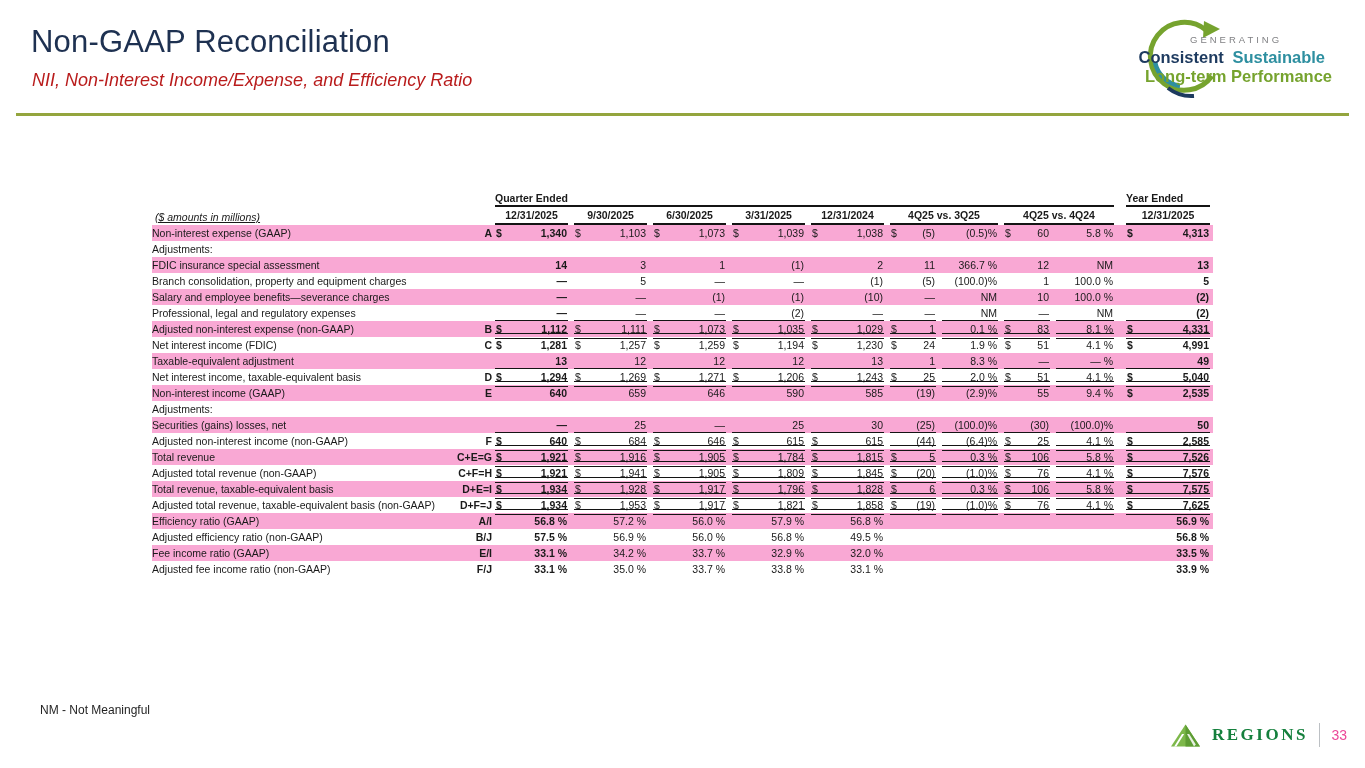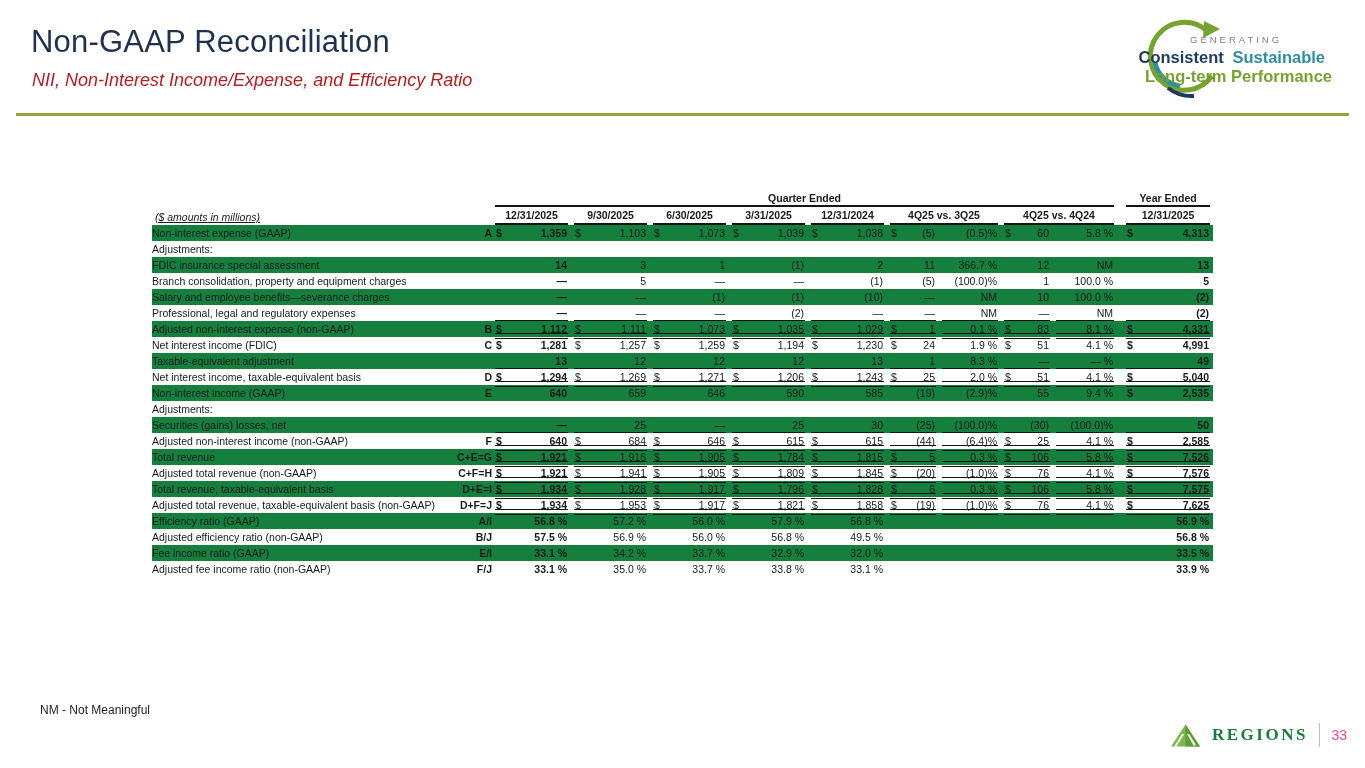--- a/index.html
+++ b/index.html
@@ -20,29 +20,29 @@
   .top-logo{position:absolute;left:1128px;top:12px;width:222px;height:98px;}
 
   
   table.fin{
     position:absolute;left:152px;top:191px;width:1061px;
     border-collapse:collapse;table-layout:fixed;font-size:10.5px;line-height:16px;
   }
   table.fin td{padding:0;vertical-align:bottom;}
   tr.h1 td{height:15px;}
   tr.h2 td{height:18px;}
-  .gh{border-bottom:2px solid #141414;font-weight:bold;text-align:center;margin:0 3px;line-height:14px;}
+  .gh{border-bottom:2px solid #141414;font-weight:bold;margin:0 3px;line-height:14px;}
   .gh.yr{margin-left:9px;}
   .dh{border-bottom:2px solid #141414;text-align:center;margin:0 3px;height:16px;line-height:16px;white-space:nowrap;font-weight:bold;}
   .dh.b{font-weight:bold;}
   .dh.yr{margin-left:9px;}
   .amts{font-style:italic;text-decoration:underline;padding-left:3px;white-space:nowrap;display:inline-block;line-height:16px;}
 
   tbody tr{height:16px;}
-  tbody tr.shade{background:#15803d;}
+  tbody tr.shade{background:#f9a8d4;}
   td.lbl{padding-left:3px;white-space:nowrap;overflow:hidden;}
   td.ref{text-align:right;font-weight:bold;padding-right:4px;white-space:nowrap;font-size:10.5px;}
   td.num .box{
     margin:0 3px;height:16px;display:flex;align-items:center;position:relative;
     white-space:nowrap;padding:0 1px;
   }
   td.num.c9 .box{margin-left:9px;}
   td.num .v{margin-left:auto;}
   td.num.c0 .box,td.num.c9 .box{font-weight:bold;}
   tr.rule-single td.num .box::after{
@@ -140,21 +140,21 @@
         </td>
     </tr>
   </thead>
   <tbody id="table-body">
       <tr class="shade">
         <td class="lbl">Non-interest expense (GAAP)</td>
         <td class="ref">A</td>
         <td class="num c0">
           <div class="box">
             <span class="d">$</span>
-            <span class="v">1,359</span>
+            <span class="v">1,340</span>
           </div>
         </td>
         <td class="num c1">
           <div class="box">
             <span class="d">$</span>
             <span class="v">1,103</span>
           </div>
         </td>
         <td class="num c2">
           <div class="box">

